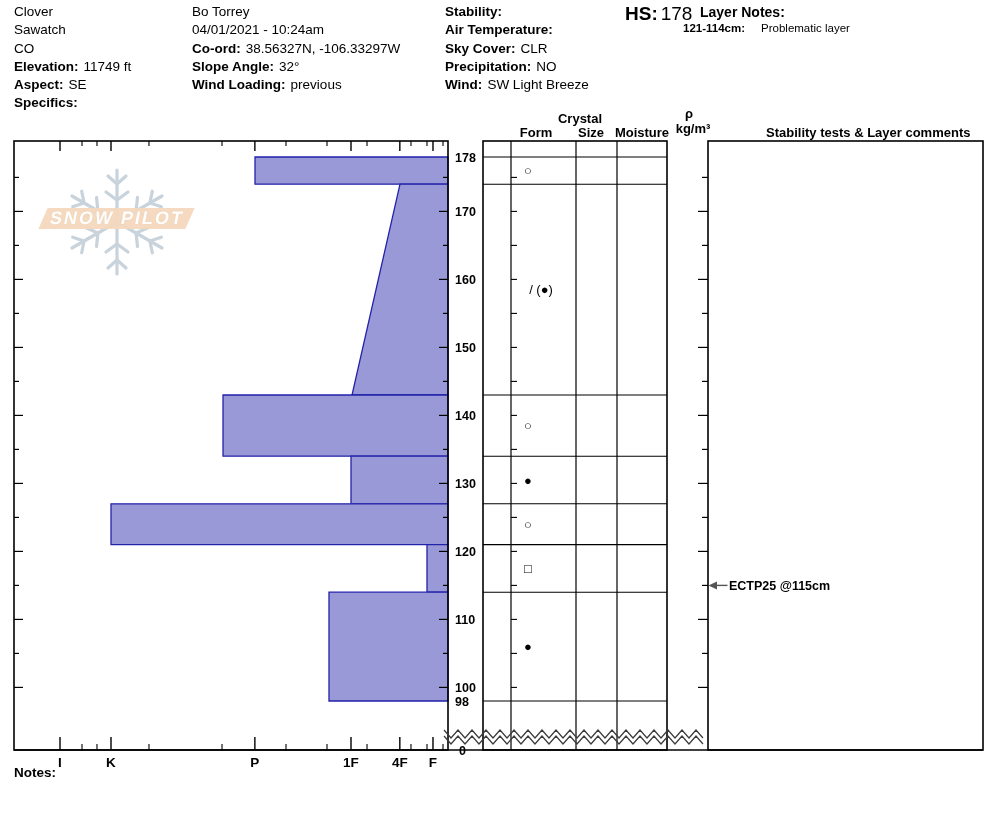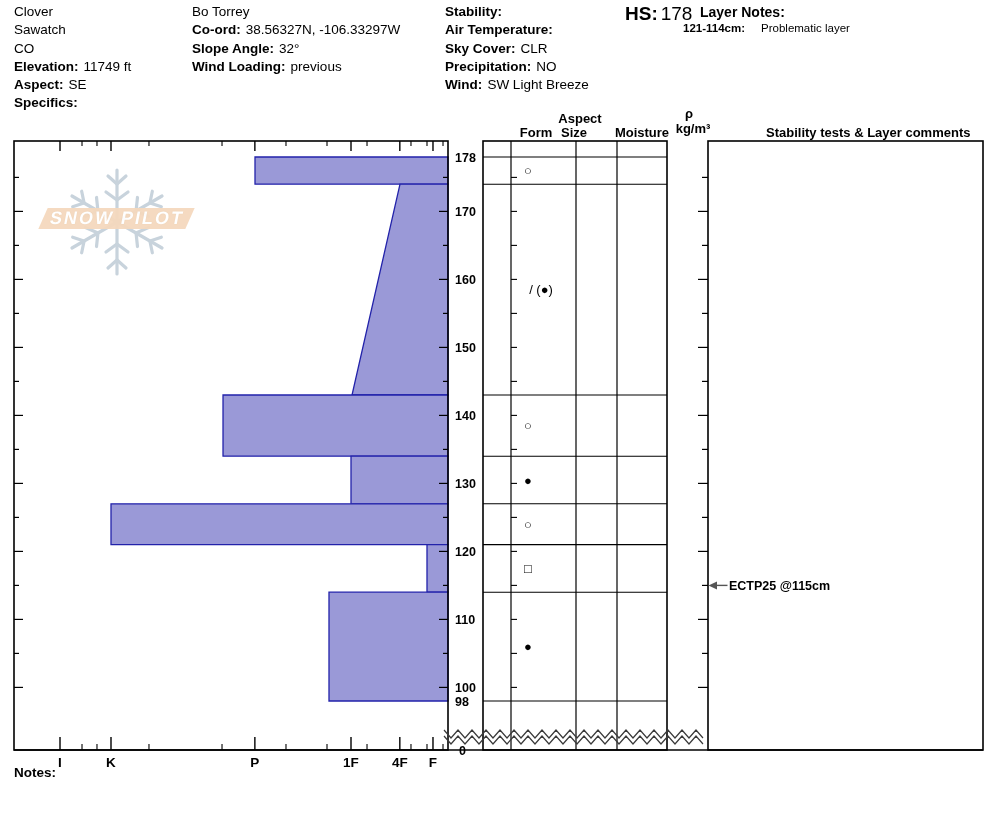--- a/index.html
+++ b/index.html
@@ -35,20 +35,21 @@
     <div class="hline"><span>Clover</span></div>
     <div class="hline"><span>Sawatch</span></div>
     <div class="hline"><span>CO</span></div>
     <div class="hline"><span class="b">Elevation:</span><span>11749 ft</span></div>
     <div class="hline"><span class="b">Aspect:</span><span>SE</span></div>
     <div class="hline"><span class="b">Specifics:</span><span></span></div>
   </div>
 
   <div class="hcol" style="left:192px">
     <div class="hline"><span>Bo Torrey</span></div>
+    <div class="hline"><span>04/01/2021 - 10:24am</span></div>
     <div class="hline"><span class="b">Co-ord:</span><span>38.56327N, -106.33297W</span></div>
     <div class="hline"><span class="b">Slope Angle:</span><span>32°</span></div>
     <div class="hline"><span class="b">Wind Loading:</span><span>previous</span></div>
   </div>
 
   <div class="hcol" style="left:445px">
     <div class="hline"><span class="b">Stability:</span><span></span></div>
     <div class="hline"><span class="b">Air Temperature:</span><span></span></div>
     <div class="hline"><span class="b">Sky Cover:</span><span>CLR</span></div>
     <div class="hline"><span class="b">Precipitation:</span><span>NO</span></div>
@@ -97,23 +98,23 @@
             <path d="M-11,-30 L0,-22 L11,-30"></path>
             <path d="M-9,-46 L0,-38 L9,-46"></path>
           </g>
       </g>
     </svg>
     <div class="logo-banner">
       <span>SNOW PILOT</span>
     </div>
   </div>
 
-  <div class="colhead" style="left:580px;top:111px">Aspect</div>
+  <div class="colhead" style="left:580px;top:111px">Crystal</div>
   <div class="colhead" style="left:536px;top:125px">Form</div>
-  <div class="colhead" style="left:574px;top:125px">Size</div>
+  <div class="colhead" style="left:591px;top:125px">Size</div>
   <div class="colhead" style="left:642px;top:125px">Moisture</div>
   <div class="colhead" style="left:689px;top:106px">ρ</div>
   <div class="colhead" style="left:693px;top:121px">kg/m³</div>
   <div class="colhead-left" style="left:727px;top:125px">Stability tests &amp; Layer comments</div>
 
   <svg id="chart" class="chart" width="994" height="840">
       <g>
         <polygon points="255.0002,157 448,157 448,184.2 255.0002,184.2" fill="#9a99d7" stroke="#2222aa" stroke-width="1.3"></polygon>
         <polygon points="399.9996,184.2 448,184.2 448,395 351.99920000000003,395" fill="#9a99d7" stroke="#2222aa" stroke-width="1.3"></polygon>
         <polygon points="223.0144,395 448,395 448,456.2 223.0144,456.2" fill="#9a99d7" stroke="#2222aa" stroke-width="1.3"></polygon>

